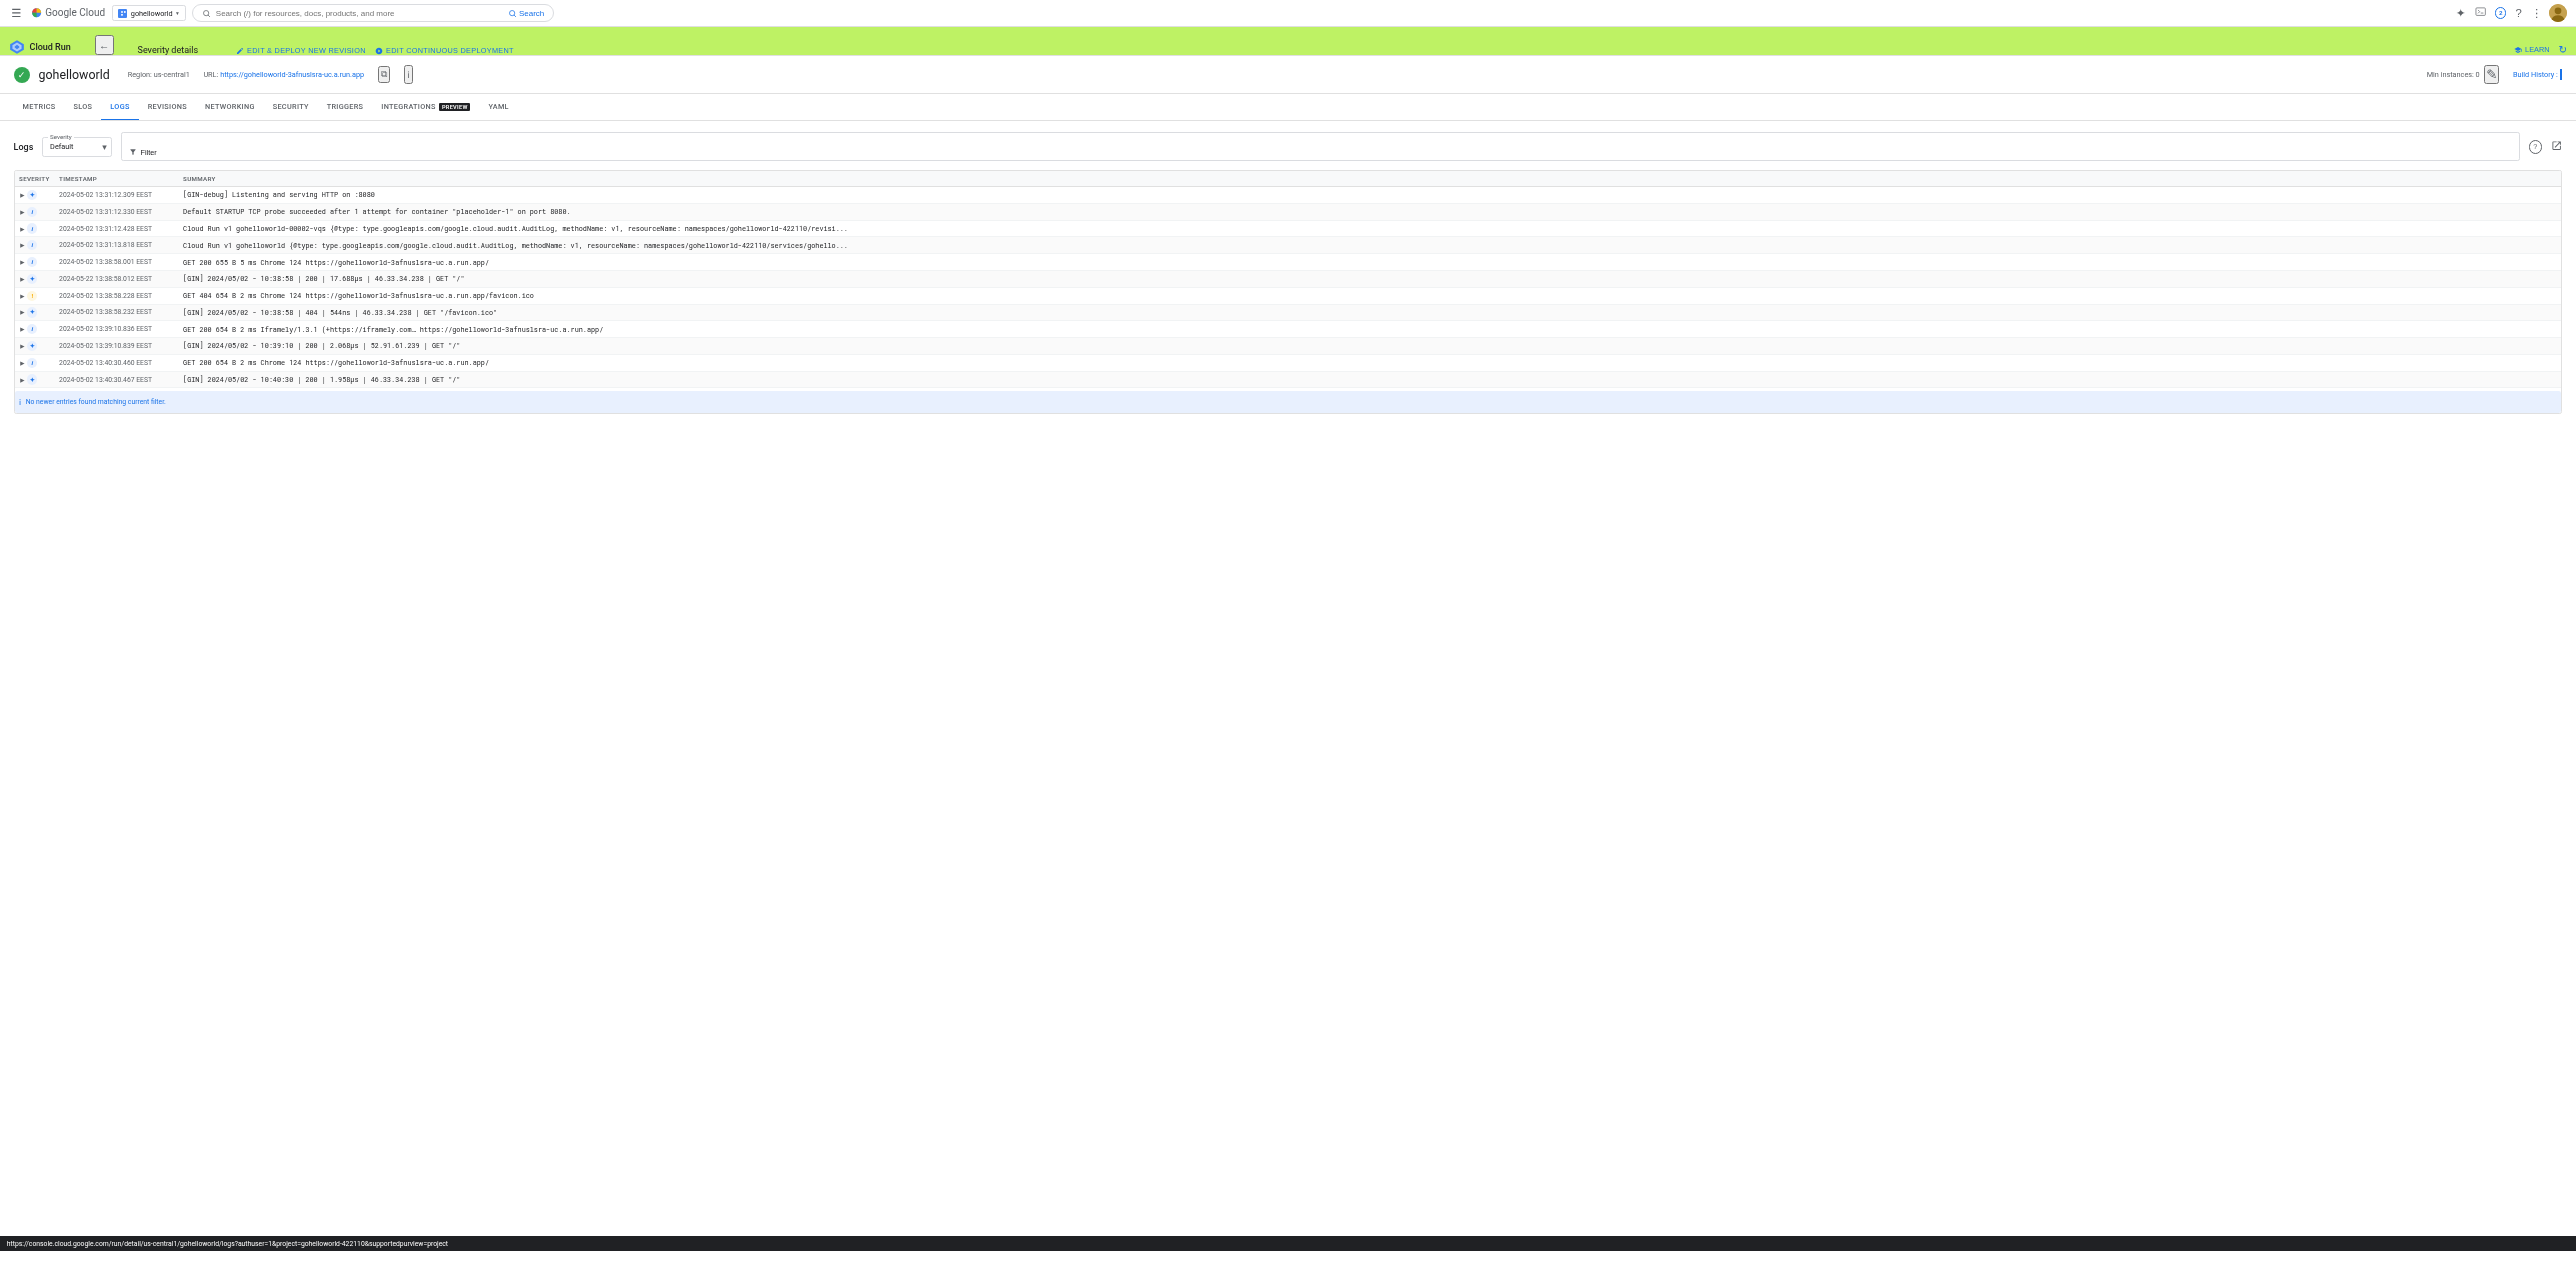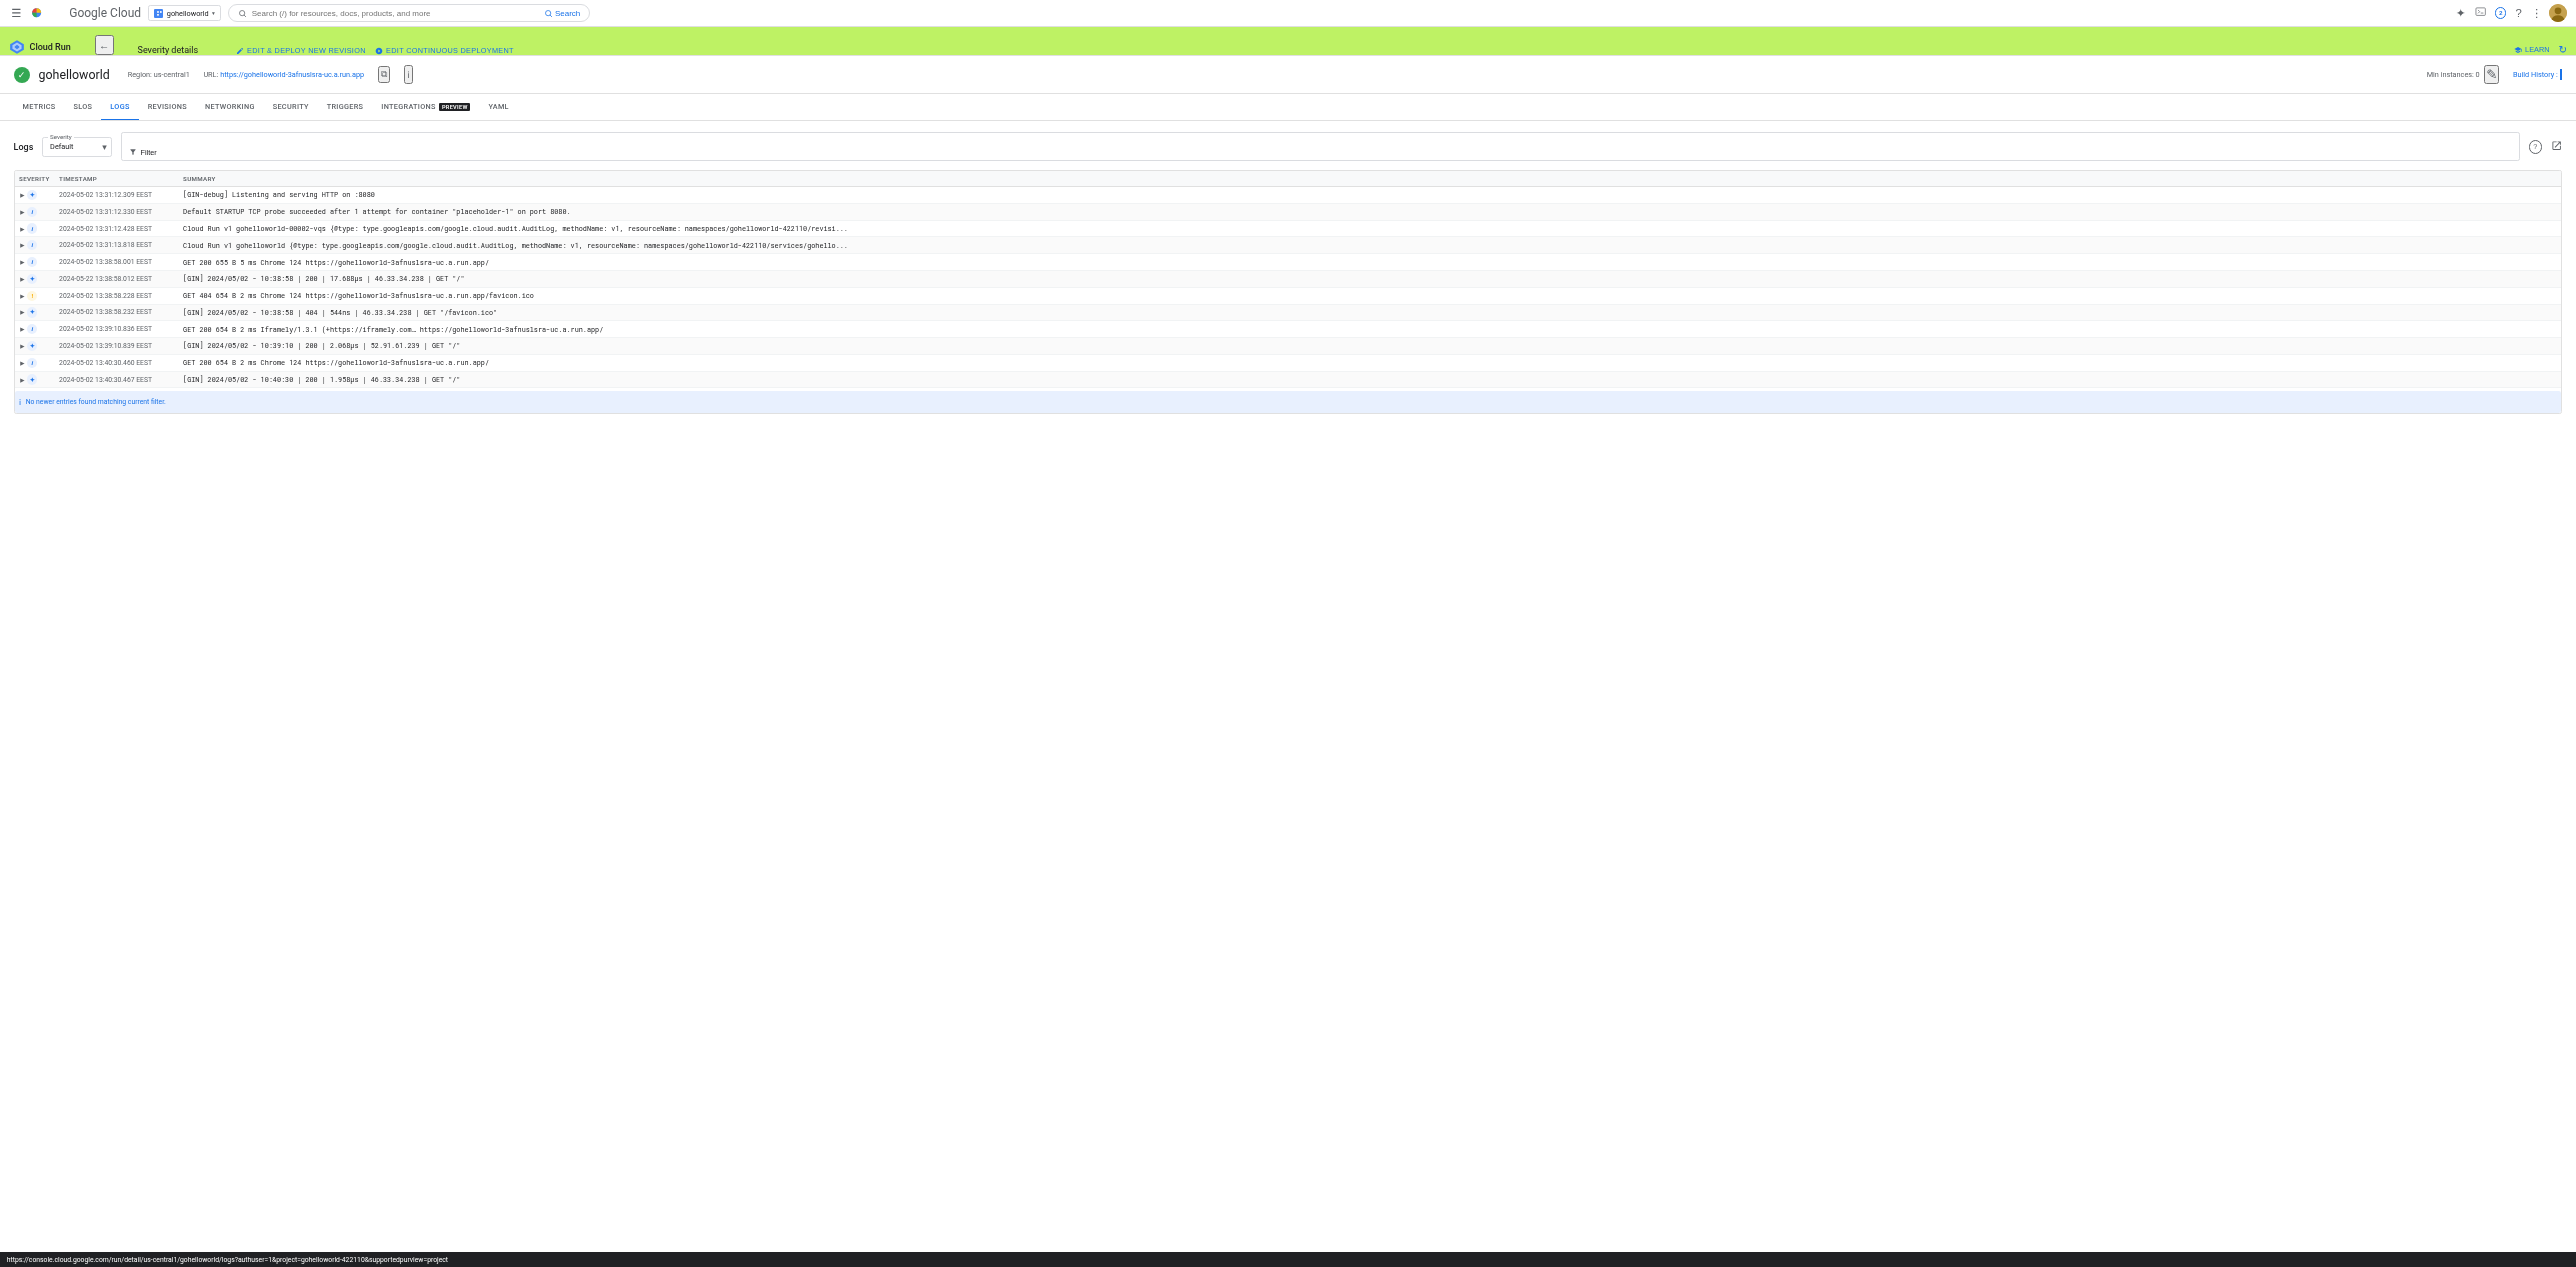--- a/index.html
+++ b/index.html
@@ -5,21 +5,21 @@
     * { box-sizing: border-box; margin: 0; padding: 0; }
     body { font-family: 'Google Sans', Roboto, Arial, sans-serif; font-size: 7.3px; background: #fff; color: #202124; }
 
     
     .top-nav {
       display: flex; align-items: center; height: 27px; padding: 0 9px;
       border-bottom: 0.6px solid #e0e0e0; background: #fff; gap: 6.8px;
     }
     .hamburger-icon { color: #5f6368; cursor: pointer; font-size: 11.3px; }
     .google-cloud-logo { display: flex; align-items: center; gap: 3.4px; text-decoration: none; }
-    .logo-google { color: #5f6368; font-size: 12px; margin-left: 24px; }
+    .logo-google { color: #5f6368; font-size: 10px; }
     .project-selector {
       display: flex; align-items: center; gap: 3.4px; border: 0.6px solid #dadce0;
       border-radius: 2.3px; padding: 2.3px 5.6px; cursor: pointer; font-size: 7.3px; color: #202124;
     }
     .project-selector .proj-icon { width: 9px; height: 9px; background: #4285f4; border-radius: 1.1px; display: inline-flex; align-items: center; justify-content: center; }
     .project-selector .chevron { font-size: 5.6px; color: #5f6368; }
     .search-bar {
       flex: 1; max-width: 362px; display: flex; align-items: center;
       border: 0.6px solid #dadce0; border-radius: 13.6px; padding: 3.4px 9px; gap: 4.5px; justify-content: flex-end;
     }
@@ -151,21 +151,21 @@
     
     .log-footer {
       display: flex; align-items: center; gap: 4.5px; padding: 5.6px 4.5px;
       background: #e8f0fe; border-radius: 2.3px; margin-top: 2.3px;
       font-size: 6.8px; color: #1a73e8;
     }
     .log-footer .info-icon { color: #1a73e8; font-size: 8px; }
 
     
     .status-bar {
-      position: fixed; bottom: 0; left: 0; right: 0;
+      position: fixed; bottom: 16px; left: 0; right: 0;
       background: #202124; color: #fff; font-size: 6.8px;
       padding: 3.4px 6.8px; z-index: 1000;
     }
 
     .filter-area { flex: 1; display: flex; align-items: center; border: 0.6px solid #dadce0; border-radius: 2.3px; padding: 3.4px 6.8px; gap: 4.5px; }
   </style>
 </head>
 <body>
 
 <nav class="top-nav">

